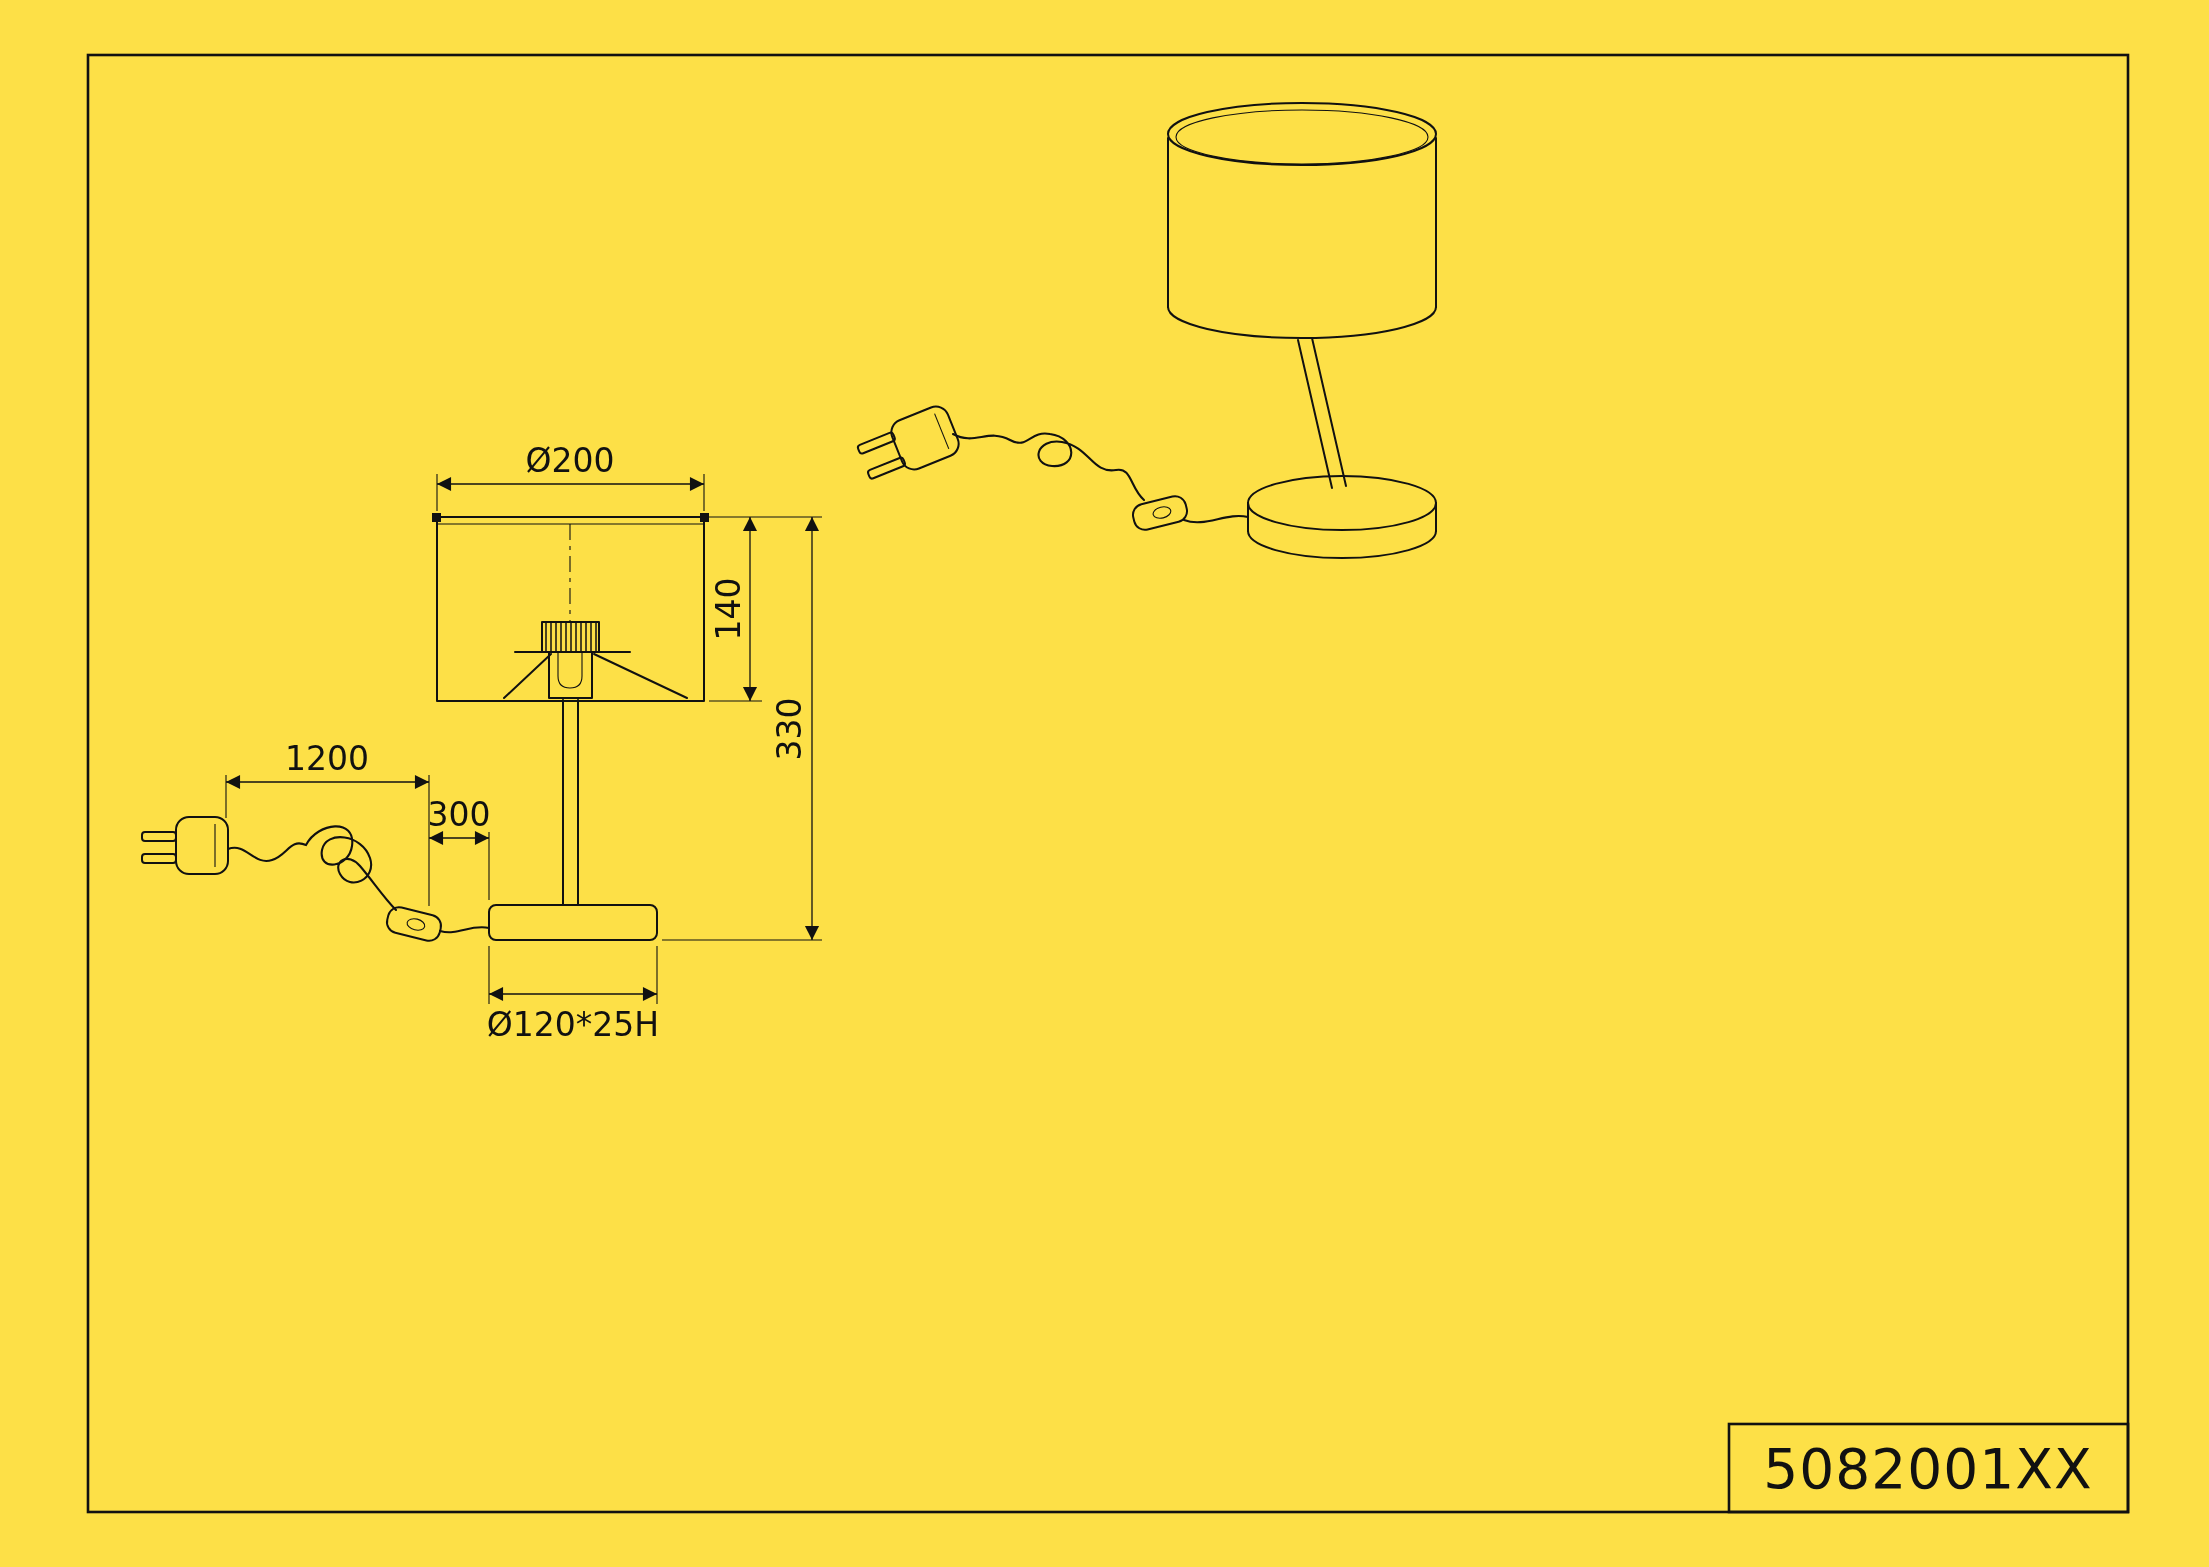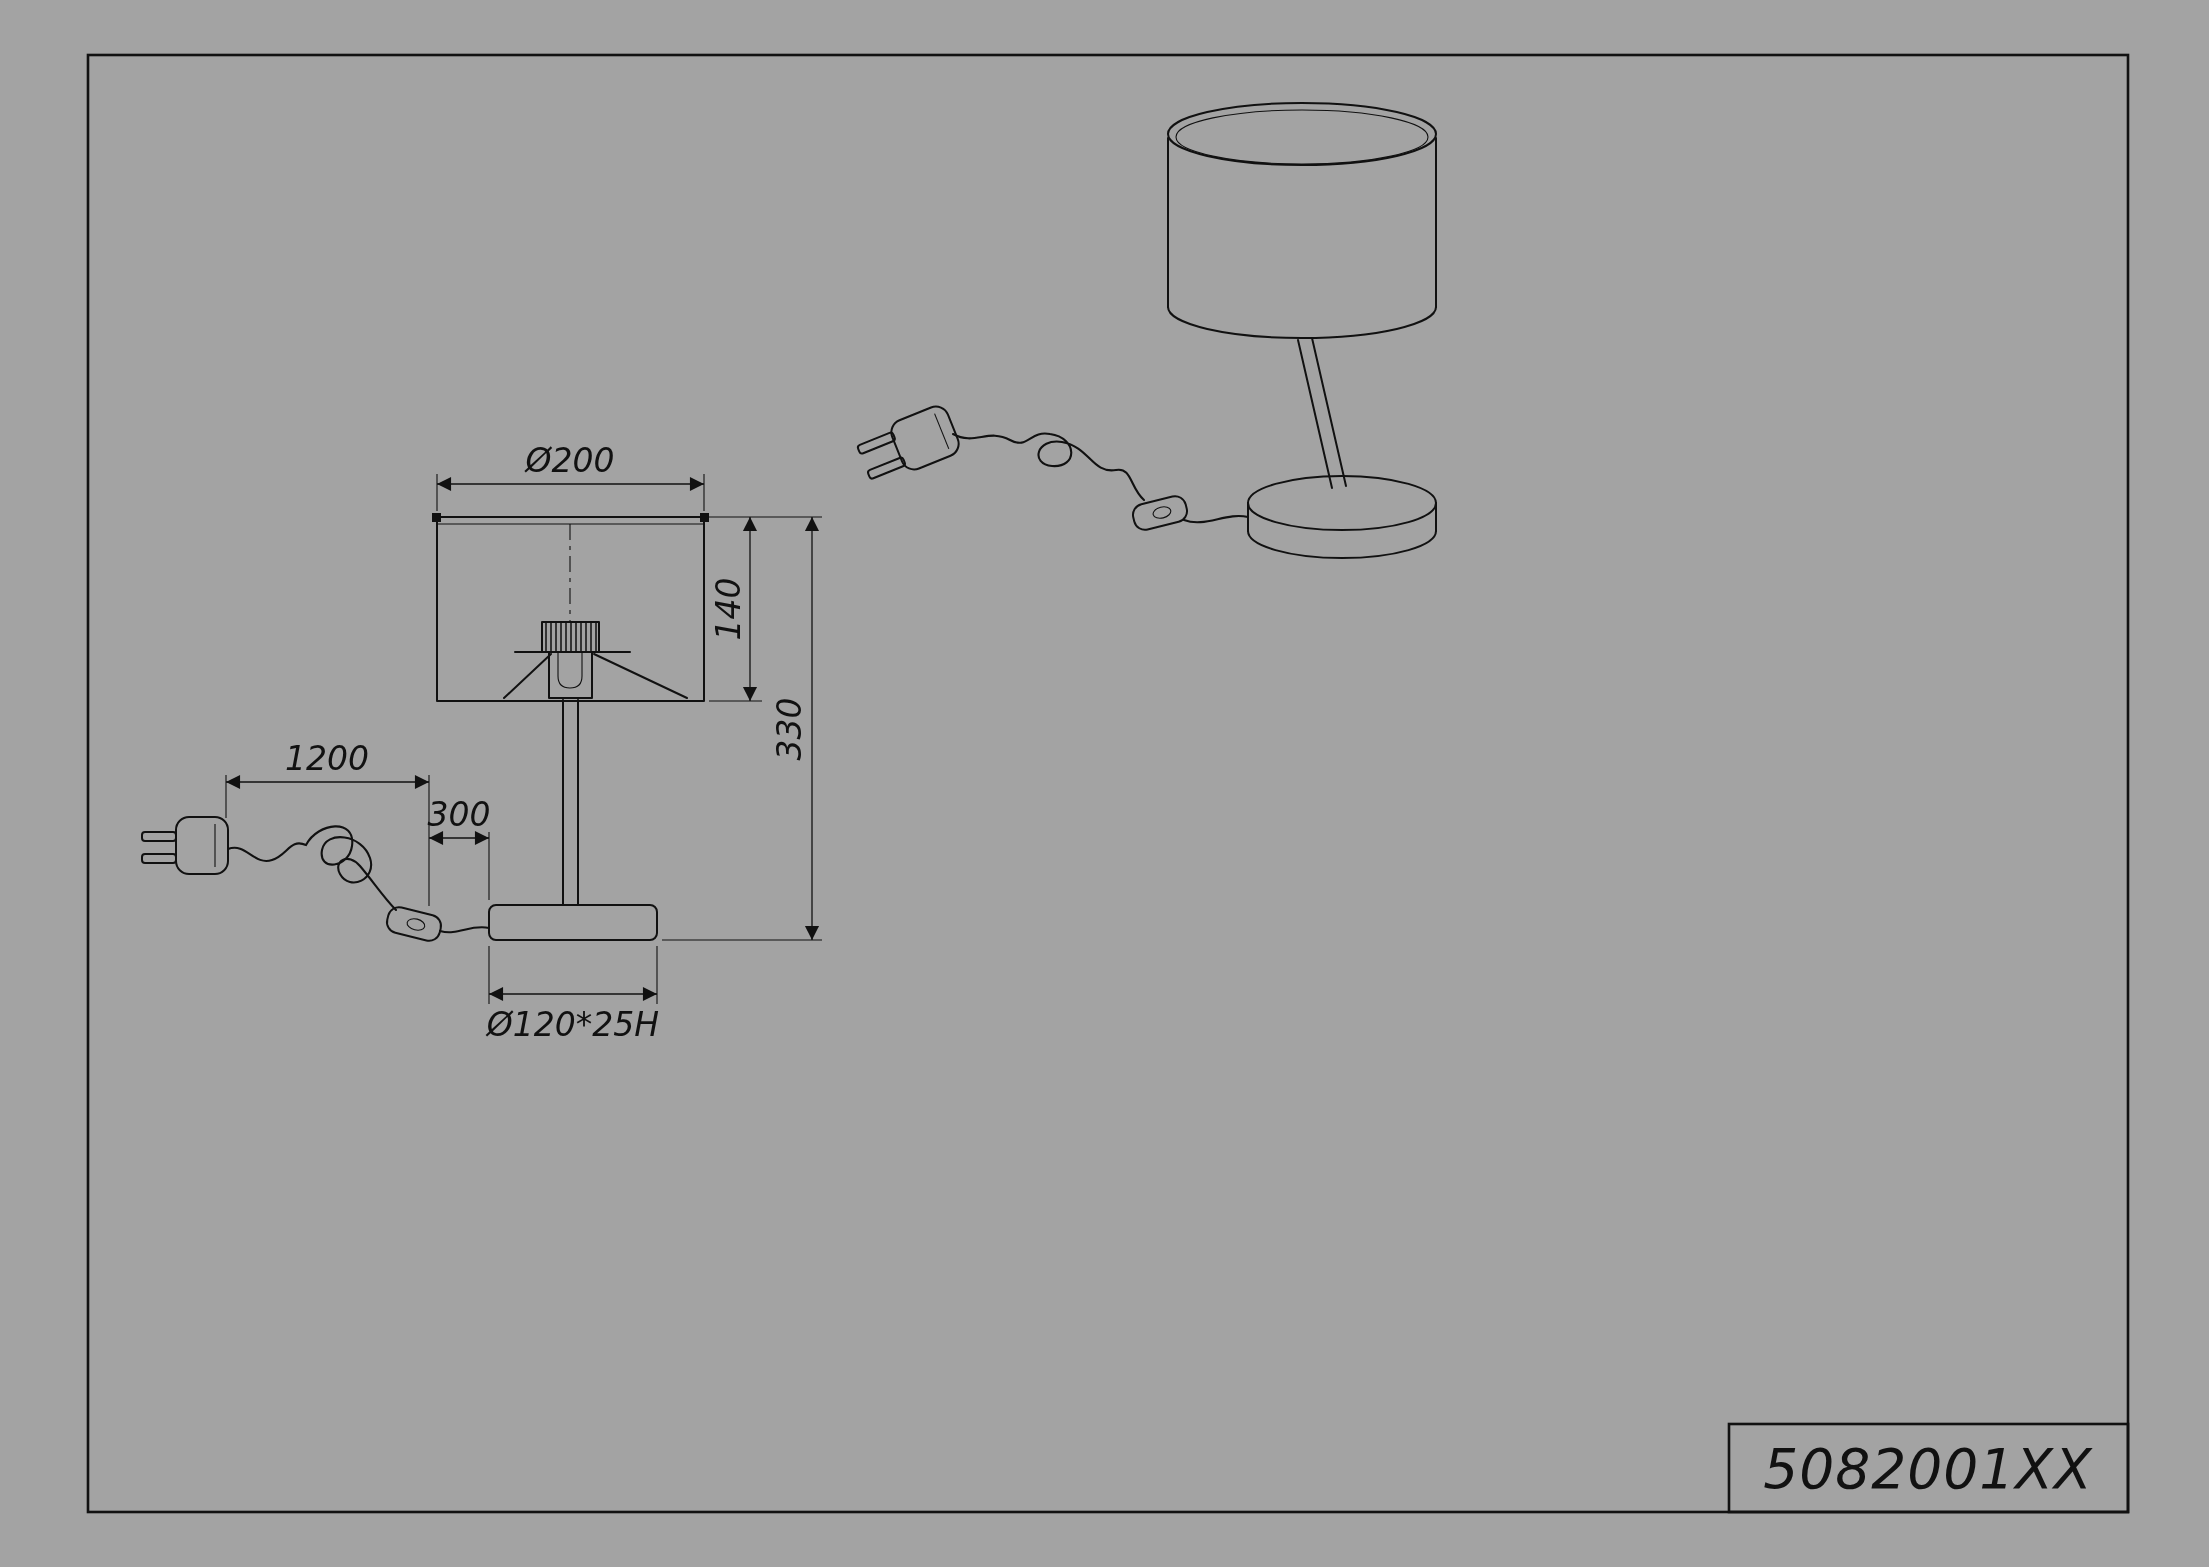--- a/index.html
+++ b/index.html
@@ -1,16 +1,16 @@
 <!DOCTYPE html>
 <html><head>
 <meta charset="utf-8">
 <style>
   html,body{margin:0;padding:0;background:#ffffff;}
-  .stage{position:relative;width:2209px;height:1567px;background:#a3a3a3;overflow:hidden;font-style:italic;}
+  .stage{position:relative;width:2209px;height:1567px;background:#fde047;overflow:hidden;}
   svg{display:block;}
   .outline{fill:none;stroke:#111111;stroke-width:2;stroke-linejoin:round;stroke-linecap:round;}
   .thick{fill:none;stroke:#111111;stroke-width:2.6;}
   .dimline{fill:none;stroke:#111111;stroke-width:1.3;}
   .extline{fill:none;stroke:#111111;stroke-width:1.1;}
   .cord{fill:none;stroke:#111111;stroke-width:2.1;stroke-linecap:round;}
   .hatch{stroke:#111111;stroke-width:1.5;}
   .center{fill:none;stroke:#111111;stroke-width:1.1;stroke-dasharray:16 6 4 6;}
   text{font-family:"DejaVu Sans","Liberation Sans",sans-serif;fill:#111111;}
   .dim{font-size:33px;}

